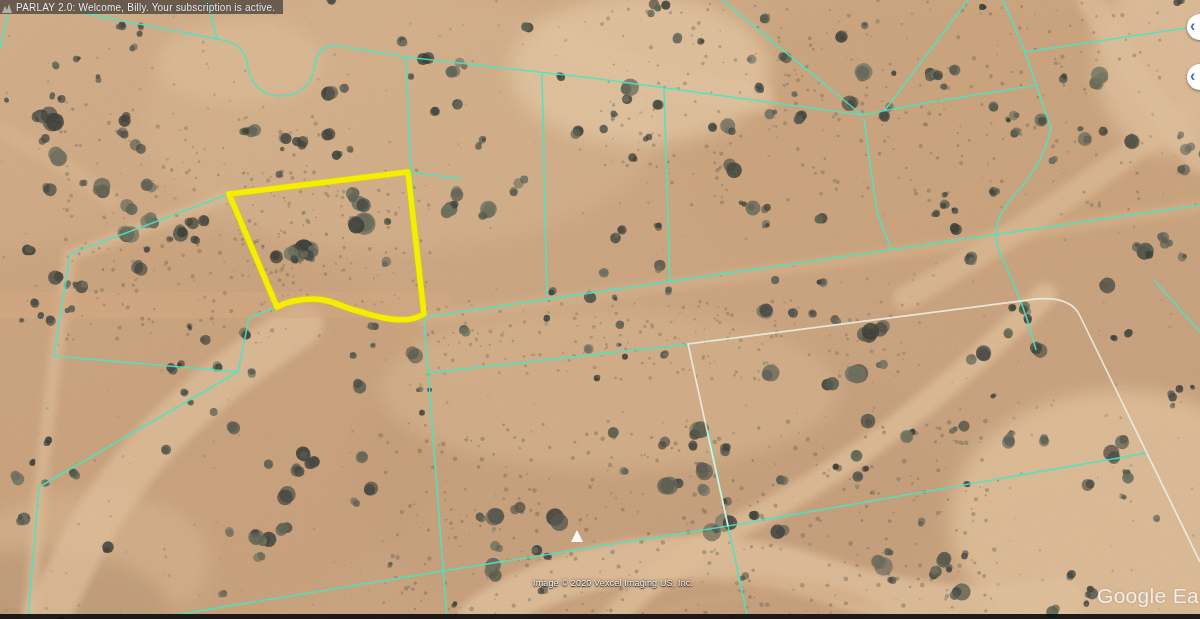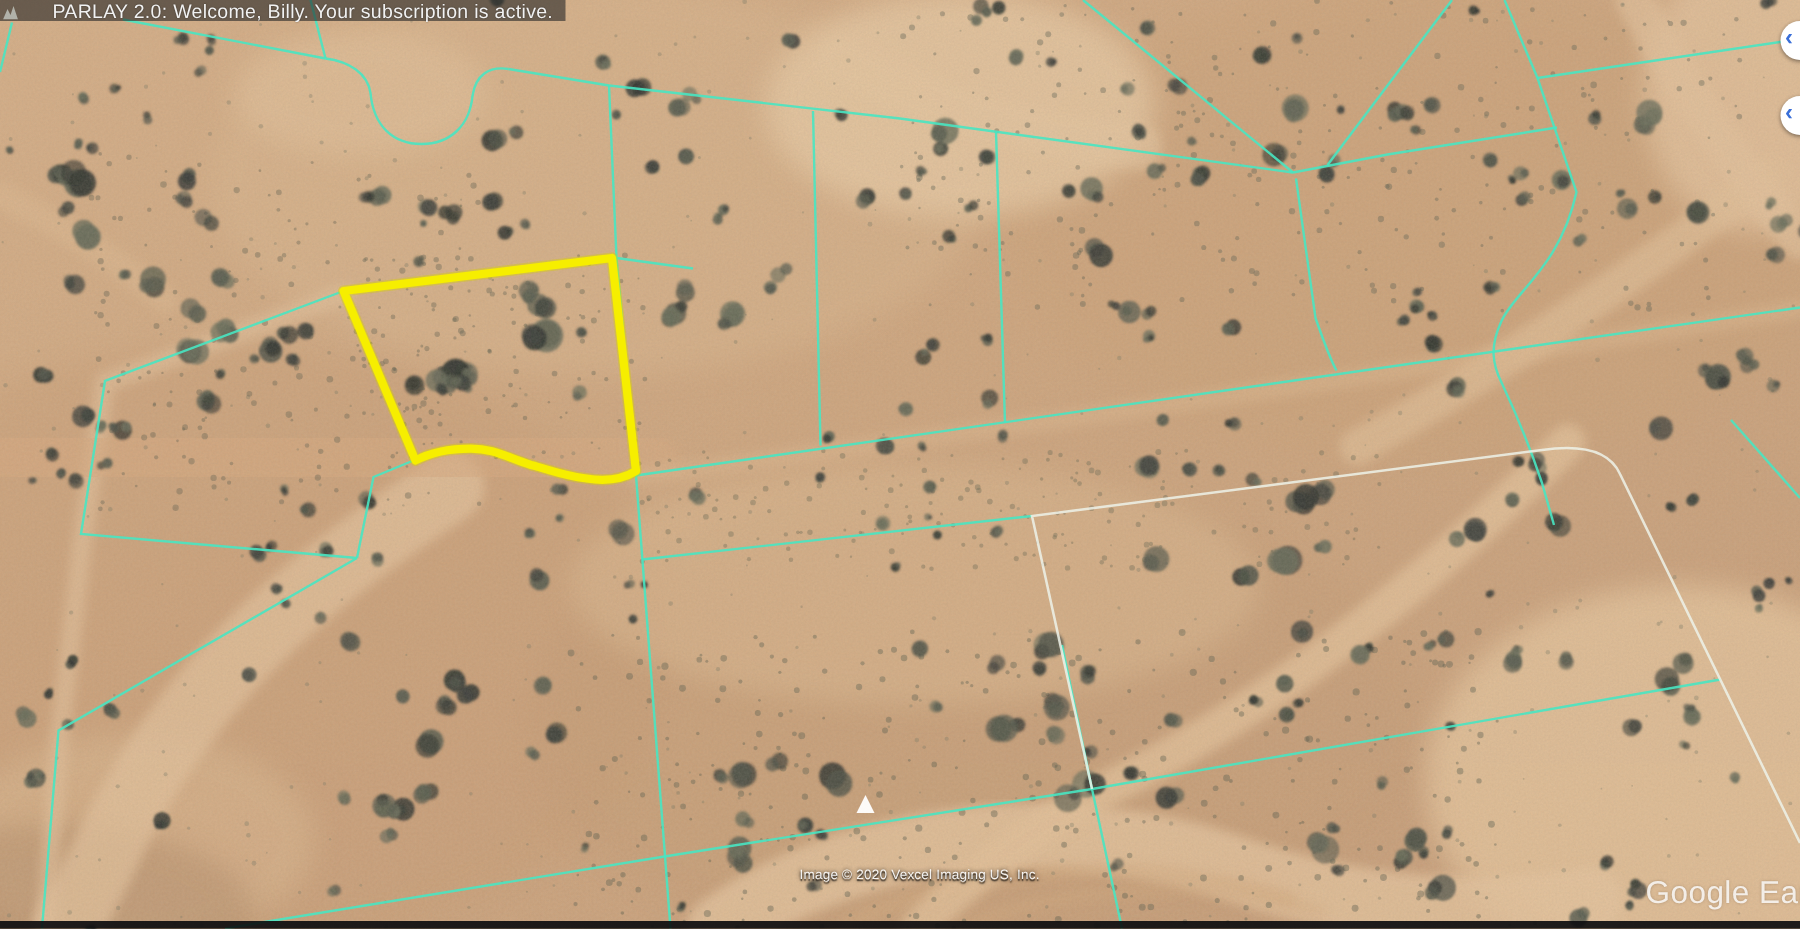--- a/index.html
+++ b/index.html
@@ -2,22 +2,22 @@
 <html><head>
 <meta charset="utf-8">
 <style>
   html,body{margin:0;padding:0;background:#222;}
   #stage{position:relative;width:1200px;height:619px;overflow:hidden;
          font-family:"Liberation Sans",sans-serif;background:#cfa77f;}
   #map-svg{position:absolute;left:0;top:0;}
   
   #app-bar{position:absolute;left:0;top:0;height:14px;padding:0 8px 0 2px;
     background:rgba(42,42,42,.62);display:flex;align-items:center;gap:4px;z-index:20;}
-  #app-bar .txt{color:#f2f2f2;font-size:13px;letter-spacing:.2px;white-space:nowrap;
-    text-shadow:0 0 1px rgba(0,0,0,.6);margin-left:19px;}
+  #app-bar .txt{color:#f2f2f2;font-size:10px;letter-spacing:.2px;white-space:nowrap;
+    text-shadow:0 0 1px rgba(0,0,0,.6);}
   
   .panel-btn{position:absolute;right:-13px;width:26px;height:26px;border-radius:50%;
     background:#fff;box-shadow:0 1px 3px rgba(0,0,0,.45);z-index:20;cursor:pointer;
     display:flex;align-items:center;}
   .panel-btn span{color:#3a6fd8;font-size:16px;font-weight:bold;line-height:1;
     margin-left:3px;transform:translateY(-1px);}
   #panel-btn-1{top:14px;}
   #panel-btn-2{top:64px;}
   
   #watermark{position:absolute;left:1097px;top:584px;font-size:21px;

